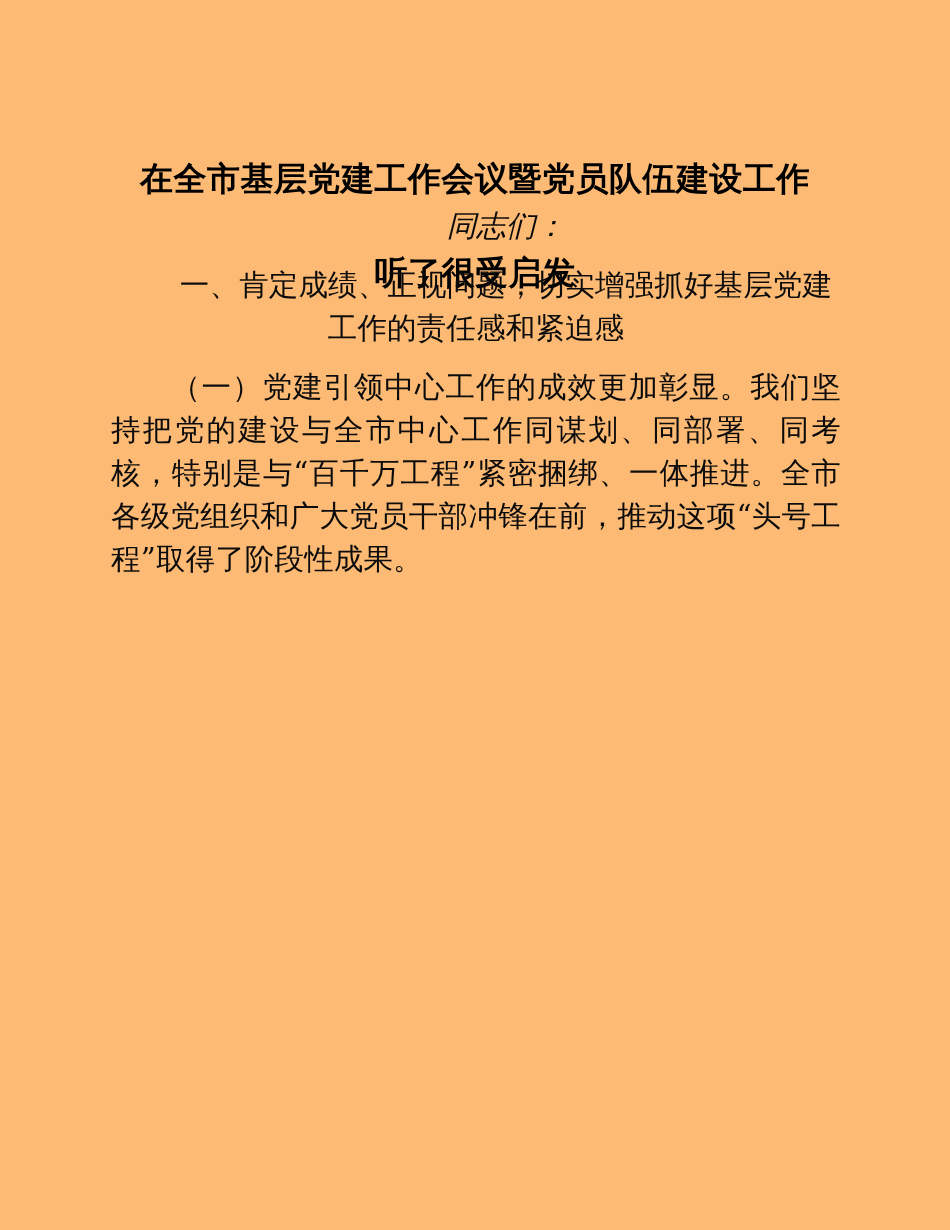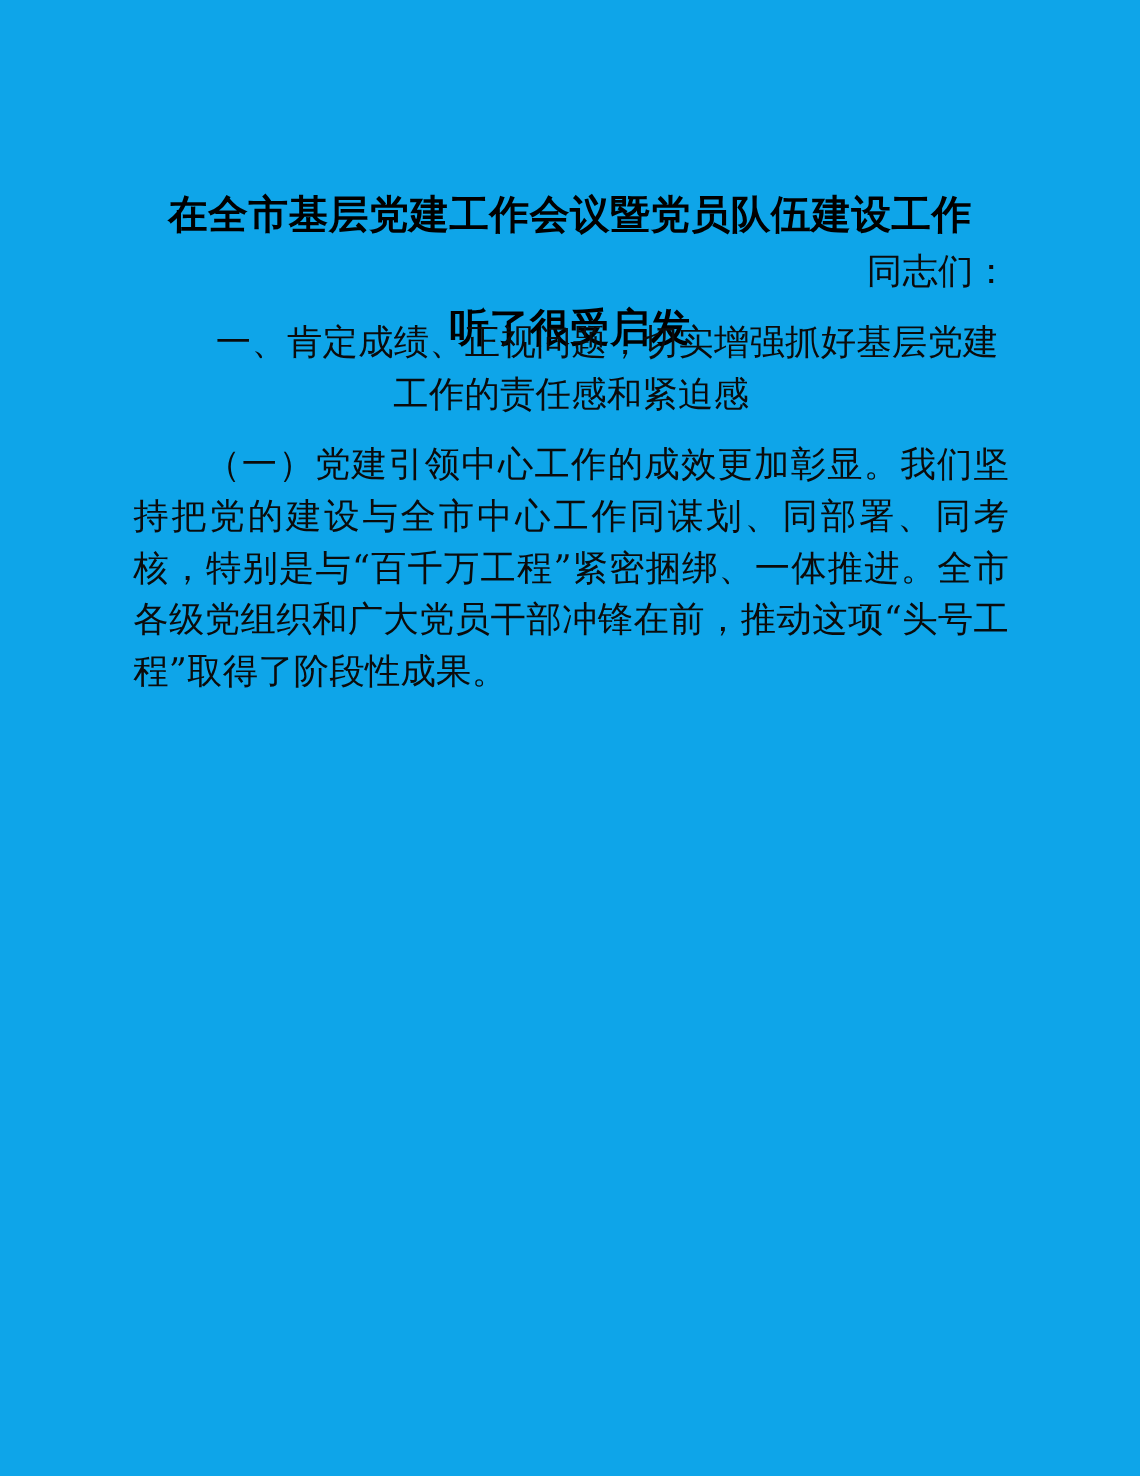--- a/index.html
+++ b/index.html
@@ -7,21 +7,21 @@
     margin: 0;
     padding: 0;
     background: #ffffff;
   }
 
   .page {
     position: relative;
     width: 950px;
     height: 1230px;
     margin: 0 auto;
-    background: #0ea5e9;
+    background: #fdba74;
     overflow: hidden;
     box-sizing: border-box;
   }
 
   
   .doc-title {
     position: absolute;
     left: 111px;
     top: 108px;
     width: 728px;
@@ -51,22 +51,23 @@
     text-align: justify;
     text-justify: inter-character;
     text-indent: 60px;
     margin: 0 0 15px 0;
     letter-spacing: 0.15px;
     word-break: break-all;
   }
 
   
   .para.salutation {
-    text-align: right;
+    text-align: center;
     margin-bottom: 16px;
+    font-style: italic;
   }
 
   
   .para.section-heading {
     text-align: center;
     margin-bottom: 16px;
   }
 
   .para.subsection {
     text-align: justify;

